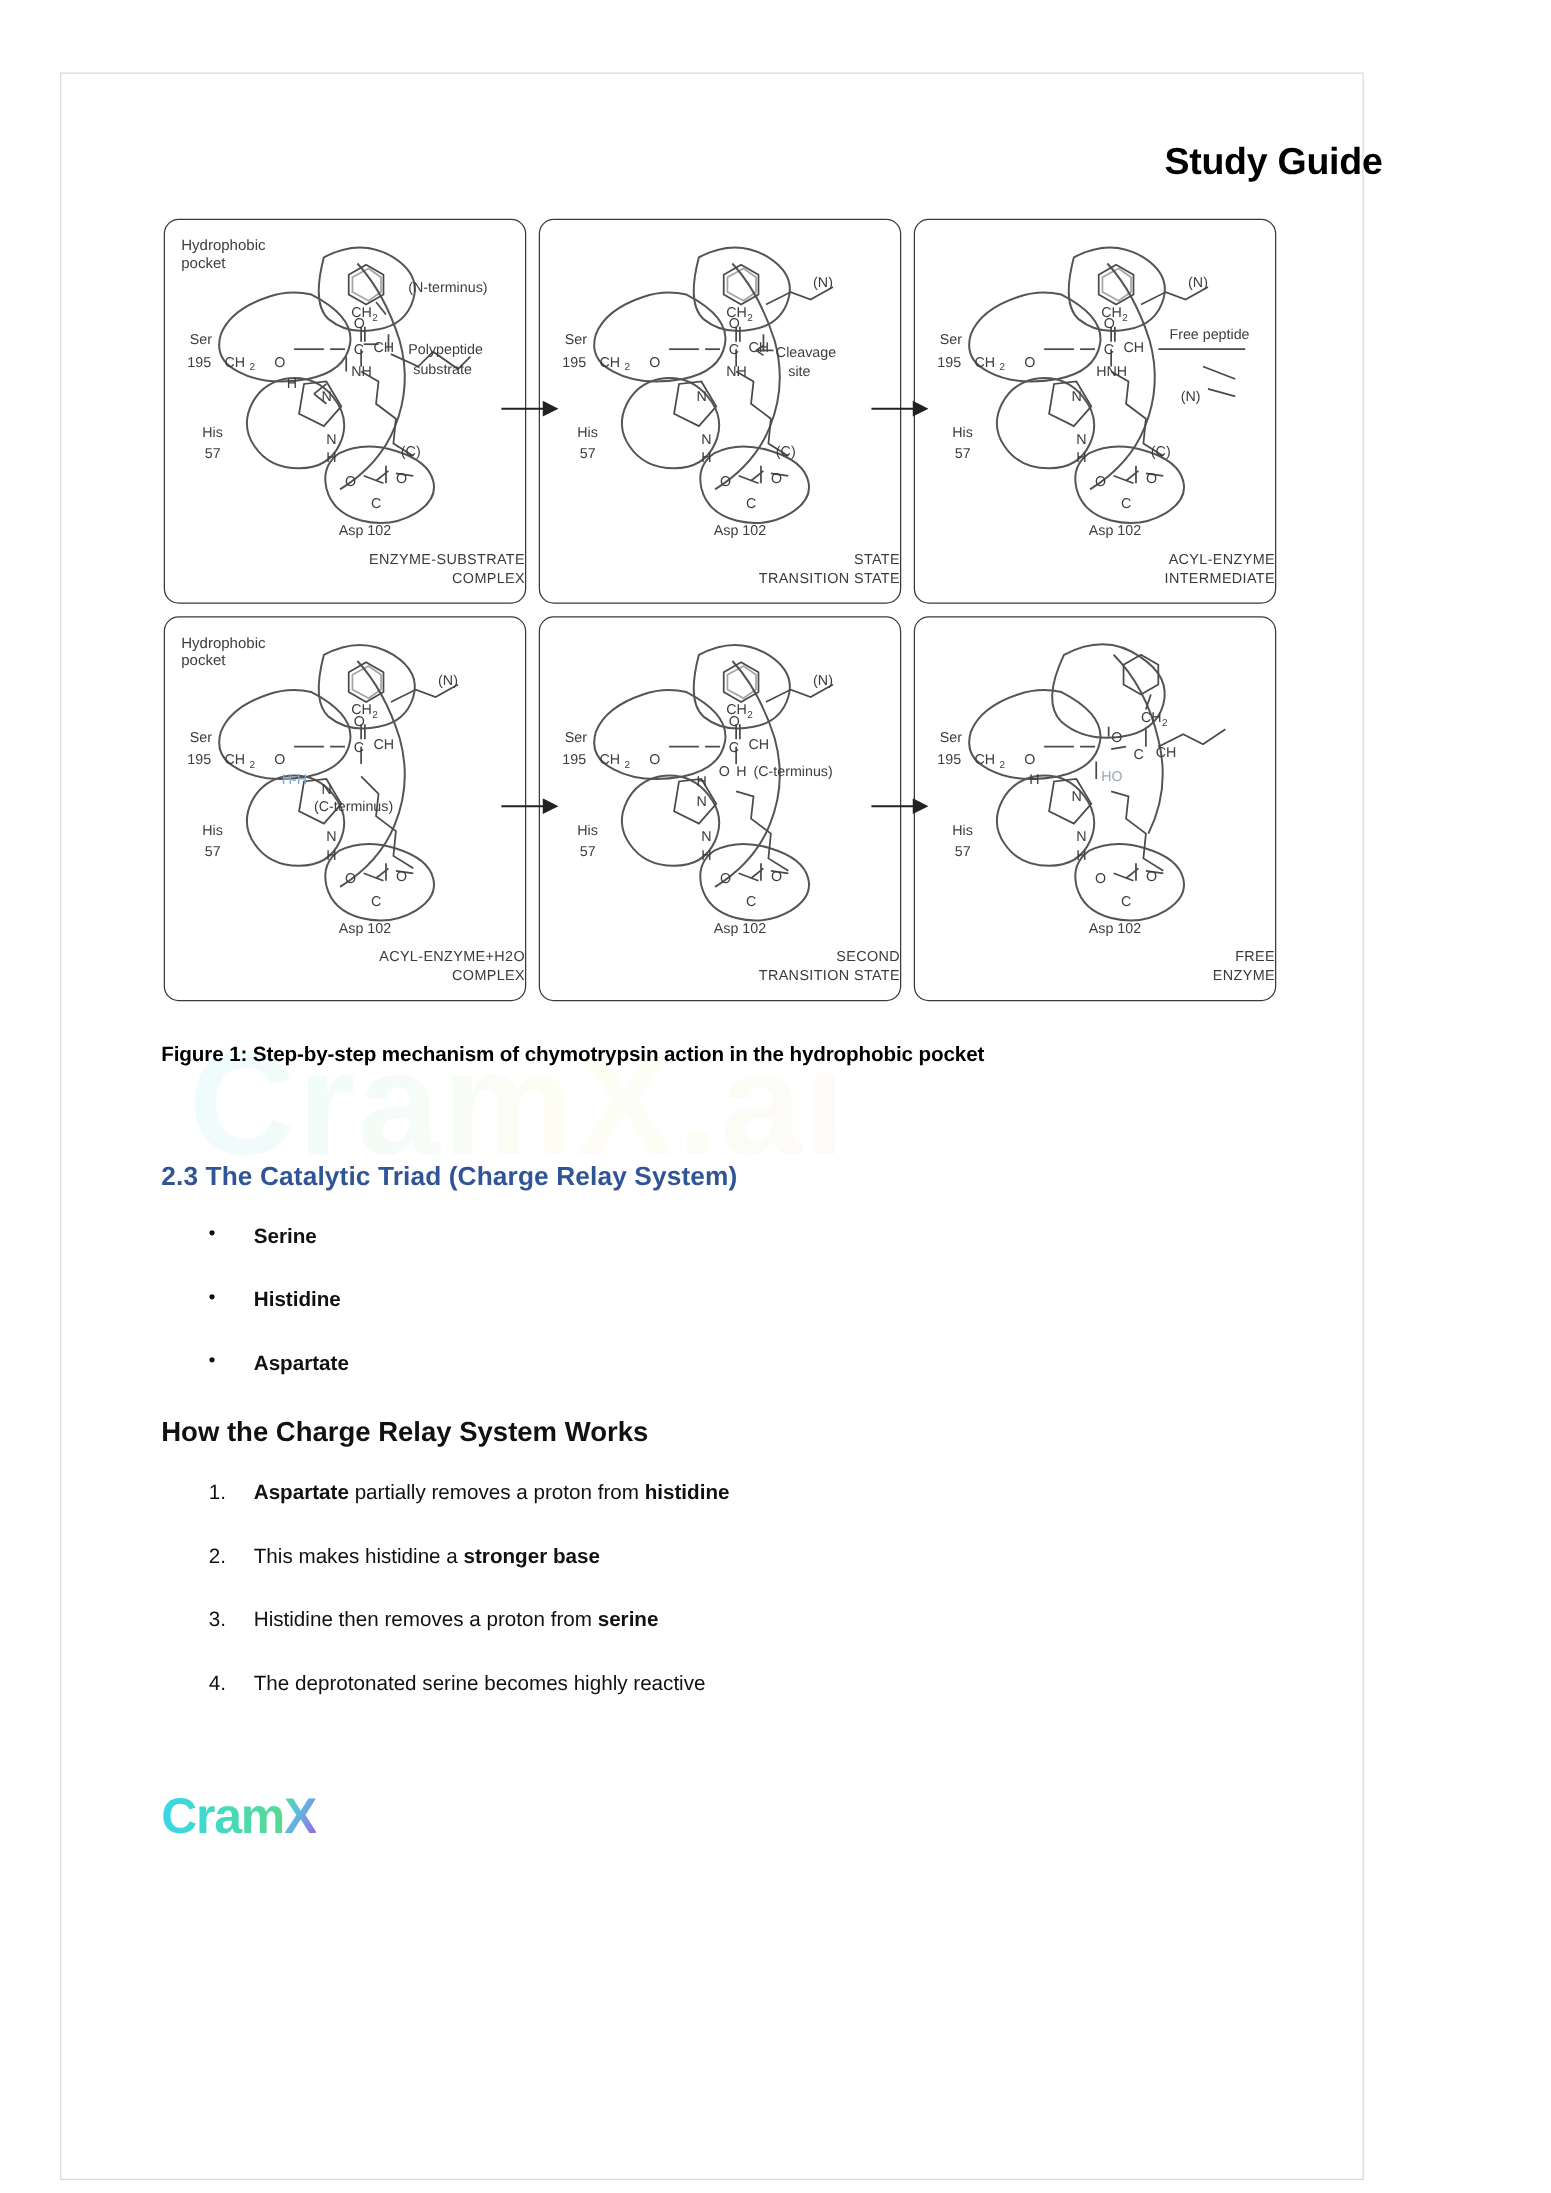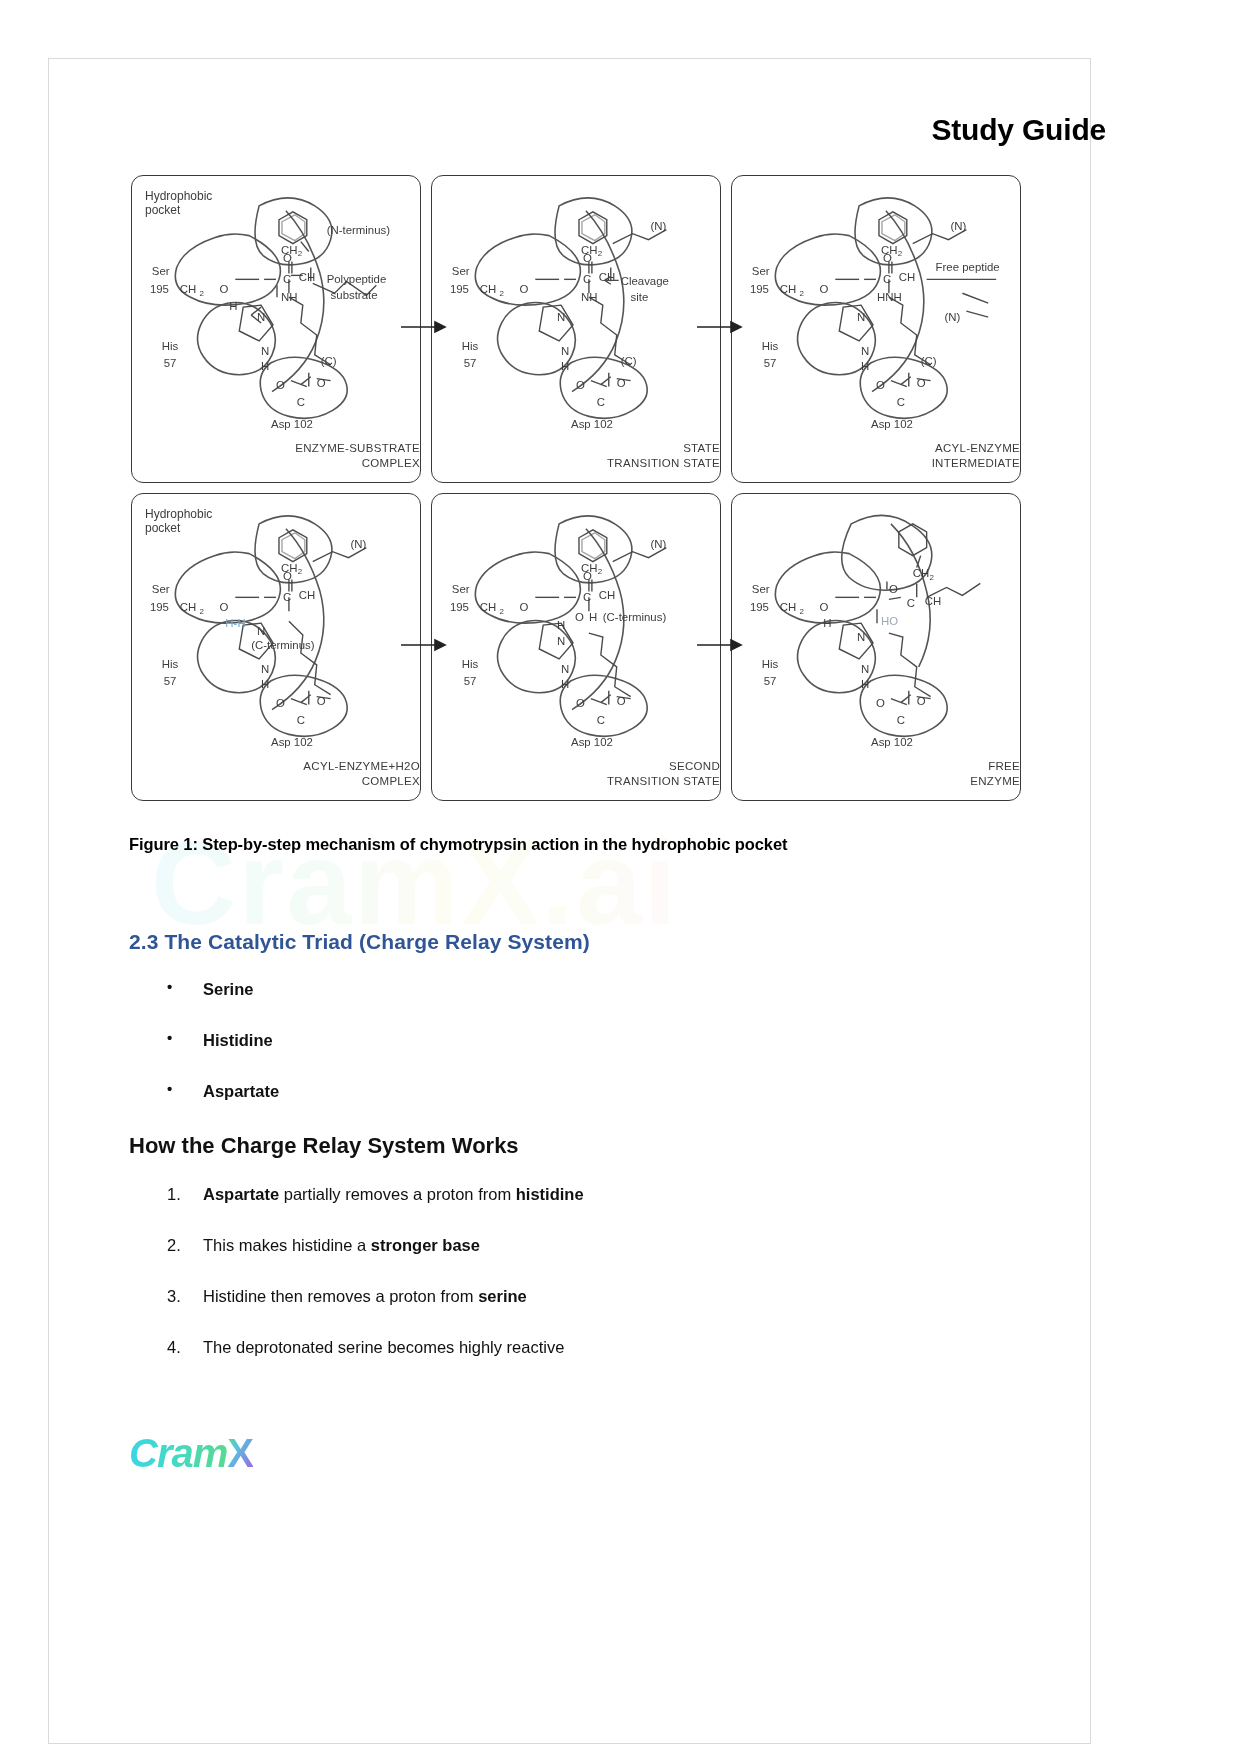--- a/index.html
+++ b/index.html
@@ -194,21 +194,20 @@
     font-weight: bold;
     letter-spacing: -1px;
     display: inline-block;
     font-family: "Liberation Sans", sans-serif;
   }
   .logo .c1 {
     background: linear-gradient(95deg,#39d6e8 0%, #43d9c6 45%, #5ad98f 100%);
     -webkit-background-clip: text;
     background-clip: text;
     color: transparent;
-    font-style: italic;
   }
   .logo .c2 {
     background: linear-gradient(120deg,#68d96a 0%, #56c6e0 35%, #a05ce0 100%);
     -webkit-background-clip: text;
     background-clip: text;
     color: transparent;
   }
 </style>
 </head>
 <body>

